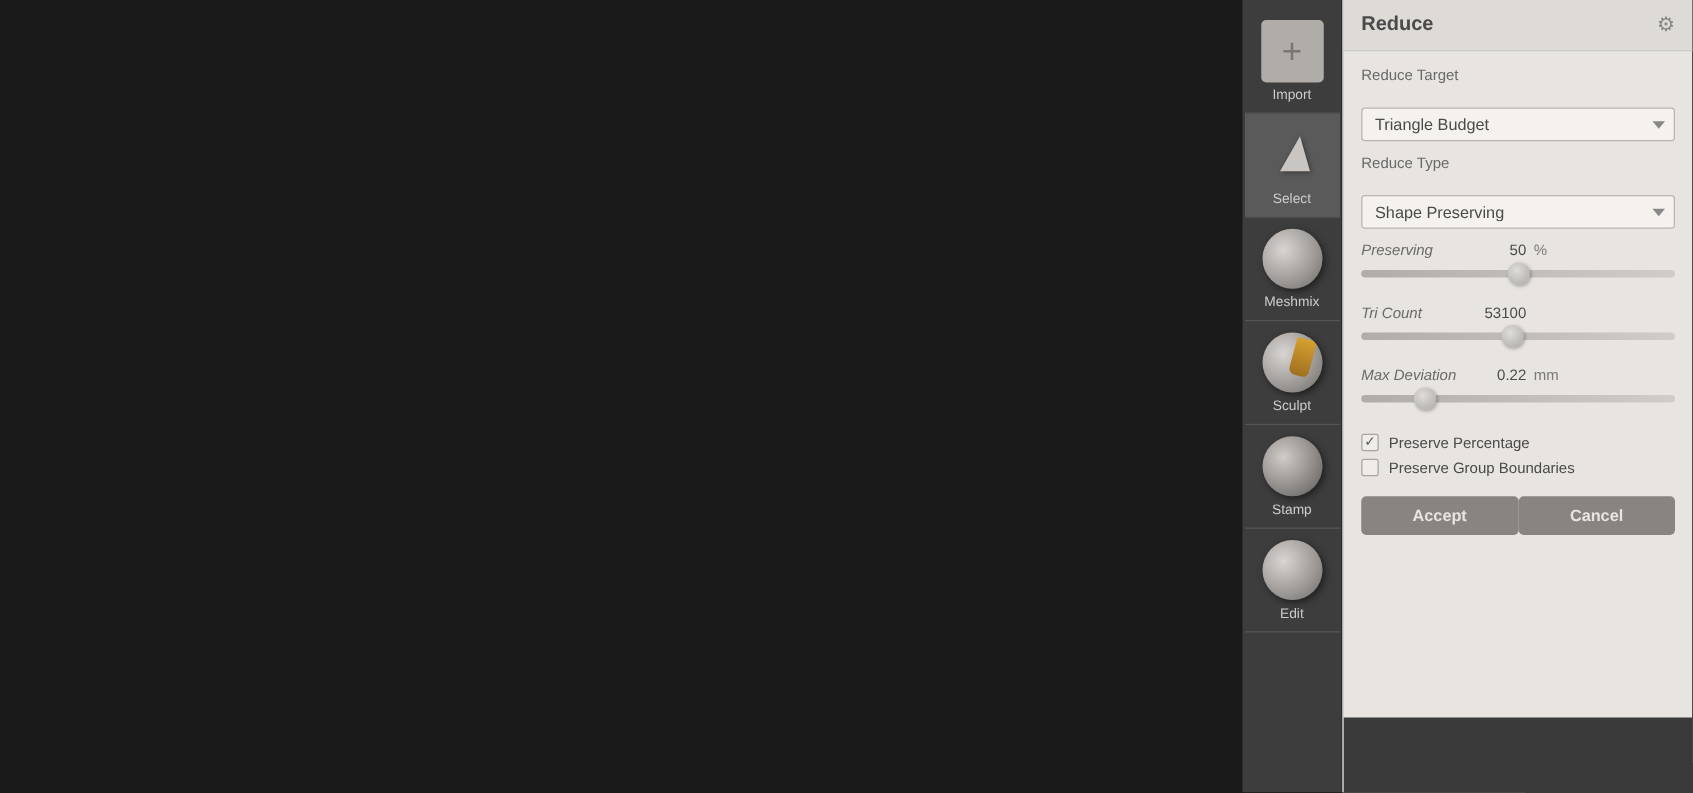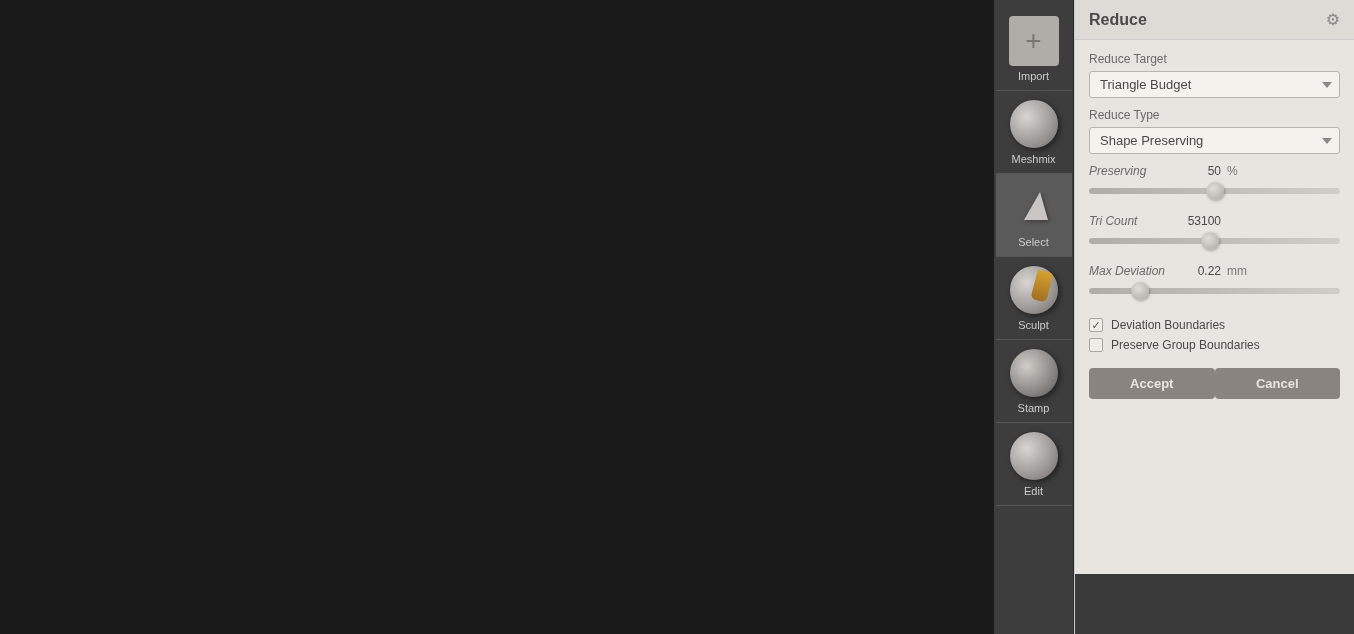--- a/index.html
+++ b/index.html
@@ -175,21 +175,21 @@
       padding: 12px 14px;
       flex: 1;
       display: flex;
       flex-direction: column;
       gap: 10px;
     }
 
     .field-group {
       display: flex;
       flex-direction: column;
-      gap: 5px;
+      gap: 19px;
     }
 
     .field-label {
       font-size: 12px;
       color: #6a6a6a;
       font-weight: normal;
     }
 
     .dropdown-wrapper {
       position: relative;
@@ -352,34 +352,34 @@
 
 <div class="sidebar">
 
   <div class="sidebar-item">
     <div class="icon-area">
       <div class="import-btn">+</div>
     </div>
     <span class="label">Import</span>
   </div>
 
-  <div class="sidebar-item">
-    <div class="icon-area">
-      <div class="sphere-face"></div>
-    </div>
-    <span class="label">Meshmix</span>
-  </div>
-
   <div class="sidebar-item active">
     <div class="icon-area">
       <div class="select-icon">
         <div class="select-arrow"></div>
       </div>
     </div>
     <span class="label">Select</span>
+  </div>
+
+  <div class="sidebar-item">
+    <div class="icon-area">
+      <div class="sphere-face"></div>
+    </div>
+    <span class="label">Meshmix</span>
   </div>
 
   <div class="sidebar-item">
     <div class="icon-area">
       <div class="sculpt-icon"></div>
     </div>
     <span class="label">Sculpt</span>
   </div>
 
   <div class="sidebar-item">
@@ -459,21 +459,21 @@
         <span class="slider-unit">mm</span>
       </div>
       <div class="slider-container">
         <input type="range" min="0" max="100" value="18" style="">
       </div>
     </div>
 
     <div class="checkbox-group">
       <label class="checkbox-item">
         <div class="checkbox-box checked"></div>
-        <span class="checkbox-label">Deviation Boundaries</span>
+        <span class="checkbox-label">Preserve Percentage</span>
       </label>
       <label class="checkbox-item">
         <div class="checkbox-box"></div>
         <span class="checkbox-label">Preserve Group Boundaries</span>
       </label>
     </div>
 
     <div class="button-row">
       <button class="btn btn-accept">Accept</button>
       <button class="btn btn-cancel">Cancel</button>

